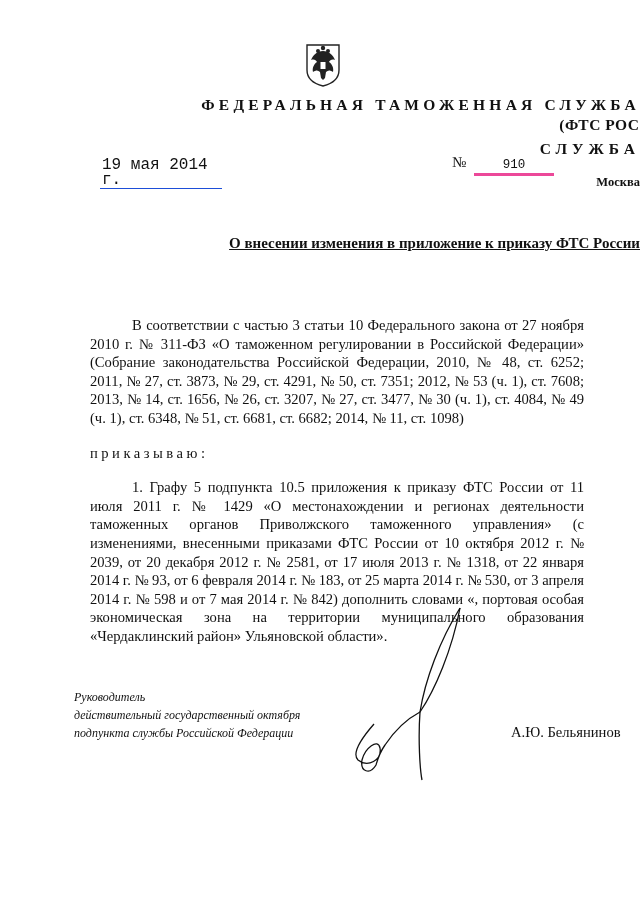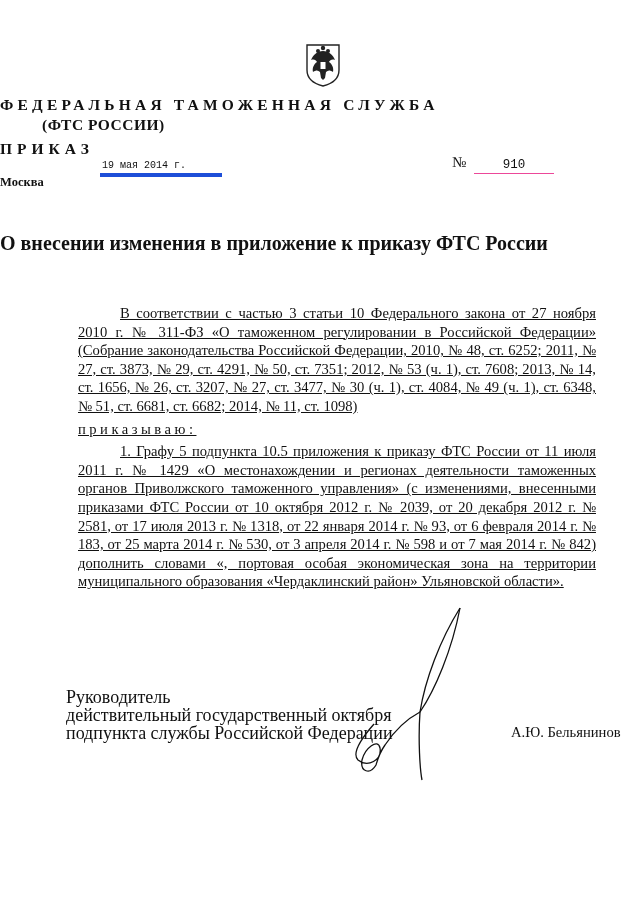--- a/index.html
+++ b/index.html
@@ -1,55 +1,55 @@
 <!DOCTYPE html>
 <html><head>
 <meta charset="utf-8">
 <style>
   html, body { margin:0; padding:0; background:#ffffff; }
   body { width:640px; height:905px; position:relative; overflow:hidden;
          font-family:"Liberation Serif", "DejaVu Serif", serif; color:#111; }
   .abs { position:absolute; }
   .emblem { left:303px; top:42px; width:40px; height:46px; }
-  .center { left:0; width:640px; text-align:left; }
+  .center { left:0; width:640px; text-align:right; }
   .agency { top:96px; font-weight:bold; font-size:15.5px; letter-spacing:4.2px; }
   .agency2 { top:116px; font-weight:bold; font-size:15.5px; letter-spacing:0.5px;padding-left:42px; }
   .order { top:140px; font-weight:bold; font-size:15.5px; letter-spacing:5px; }
   .date { left:100px; top:158px; width:120px; font-family:"Liberation Mono","DejaVu Sans Mono",monospace;
-          font-size:10px; border-bottom:4px solid #1d4ed8; line-height:15px; padding-left:2px; }
+          font-size:16px; border-bottom:1px solid #1d4ed8; line-height:15px; padding-left:2px; }
   .numsign { left:452px; top:154px; font-size:15px; }
   .numval { left:474px; top:158px; width:80px; font-family:"Liberation Mono","DejaVu Sans Mono",monospace;
-            font-size:12.5px; border-bottom:1px solid #ec4899; line-height:15px; text-align:center; }
+            font-size:12.5px; border-bottom:3px solid #ec4899; line-height:15px; text-align:center; }
   .city { top:175px; font-size:12.5px;font-weight:bold; }
-  .subject { top:234px; font-weight:bold; font-size:20px; line-height:18px; }
+  .subject { top:234px; font-weight:bold; font-size:15px; line-height:18px;text-decoration:underline; }
   .body { left:74px; width:526px; top:300px; font-size:14.6px; line-height:18.6px; text-align:justify; }
-  .body p { margin:4px;text-decoration:underline; }
+  .body p { margin:16px; }
   .indent { text-indent:42px; }
   .spaced { letter-spacing:3.5px; }
-  .sig-left { left:66px; top:688px; font-size:18px; line-height:18.2px; }
+  .sig-left { left:74px; top:688px; font-size:12px; line-height:18.2px;font-style:italic; }
   .sig-name { left:511px; top:724px; font-size:14.6px; }
   .signature { left:340px; top:600px; width:140px; height:200px; }
 </style>
 </head>
 <body>
 
 <div class="abs emblem">
   <svg width="40" height="46" viewBox="0 0 40 46">
     <path d="M4 3 H36 V28 Q36 40 20 44 Q4 40 4 28 Z" fill="none" stroke="#222" stroke-width="1.4"></path>
     <path d="M20 9 C14 9 10 13 8 18 C11 17 13 18 14 20 C11 22 9 26 10 30 C13 28 15 28 17 30 L18 36 L20 38 L22 36 L23 30 C25 28 27 28 30 30 C31 26 29 22 26 20 C27 18 29 17 32 18 C30 13 26 9 20 9 Z" fill="#222"></path>
     <circle cx="15" cy="9" r="2" fill="#222"></circle>
       <circle cx="25" cy="9" r="2" fill="#222"></circle>
       <circle cx="20" cy="6" r="2.2" fill="#222"></circle>
     <rect x="17.5" y="20" width="5" height="7" fill="#fff"></rect>
   </svg>
 </div>
 
 <div class="abs center agency">ФЕДЕРАЛЬНАЯ ТАМОЖЕННАЯ СЛУЖБА</div>
 <div class="abs center agency2">(ФТС РОССИИ)</div>
-<div class="abs center order">ПРИКАЗ</div>
+<div class="abs center order">СЛУЖБА</div>
 
 <div class="abs date">19 мая 2014 г.</div>
 <div class="abs numsign">№</div>
 <div class="abs numval">910</div>
 <div class="abs center city">Москва</div>
 
 <div class="abs center subject">
   <div>О внесении изменения в приложение к приказу ФТС России</div>
 </div>
 

